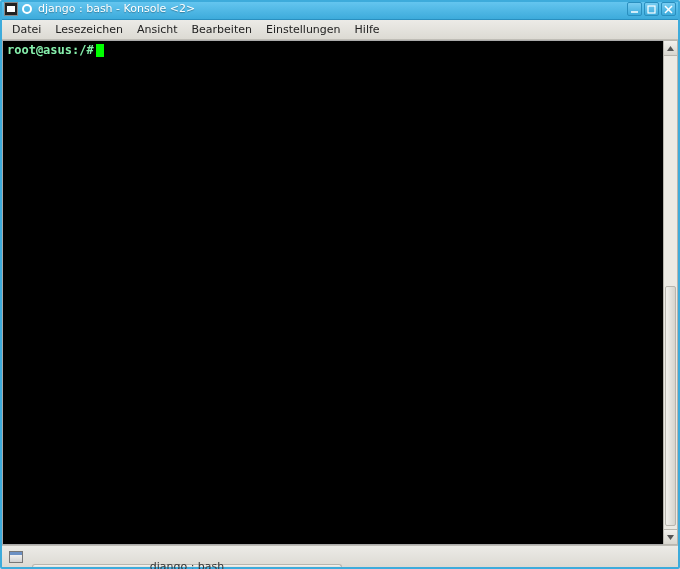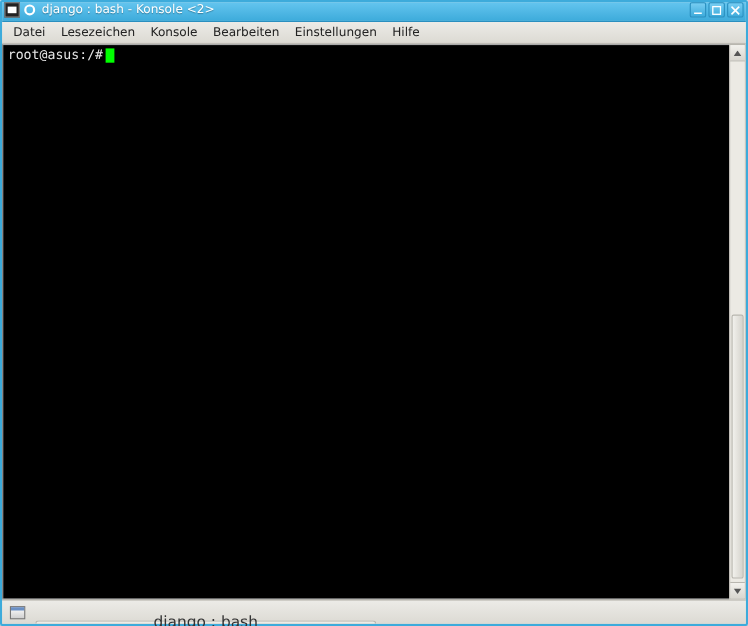--- a/index.html
+++ b/index.html
@@ -107,22 +107,22 @@
     overflow: hidden;
     border: 1px solid #aaa;
     border-right: none;
   }
   .prompt-line {
     display: flex;
     align-items: flex-start;
     line-height: 15px;
   }
   .prompt {
-    color: #e5e5e5;
-    font-weight: normal;
+    color: #86efac;
+    font-weight: bold;
   }
   .cursor {
     width: 8px;
     height: 13px;
     background: #00ff00;
     display: inline-block;
     margin-left: 2px;
     margin-top: 1px;
   }
   .vscroll {
@@ -187,21 +187,21 @@
   .tab {
     width: 310px;
     background: linear-gradient(to bottom, #f6f5f1, #e2e0d9);
     border: 1px solid #b8b6af;
     border-bottom: none;
     border-top-left-radius: 3px;
     border-top-right-radius: 3px;
     display: flex;
     align-items: center;
     justify-content: center;
-    font-size: 14px;
+    font-size: 11px;
     color: #333;
     margin-left: 4px;
     margin-top: 18px;
     cursor: pointer;
   }
 </style>
 </head>
 <body>
 
 <div class="window">
@@ -230,21 +230,21 @@
             <line x1="1" y1="1" x2="8" y2="8" stroke="#fff" stroke-width="1.5"></line>
             <line x1="8" y1="1" x2="1" y2="8" stroke="#fff" stroke-width="1.5"></line>
           </svg>
       </div>
     </div>
   </div>
 
   <div class="menubar">
     <div class="menu-item">Datei</div>
     <div class="menu-item">Lesezeichen</div>
-    <div class="menu-item">Konsole</div>
+    <div class="menu-item">Ansicht</div>
     <div class="menu-item">Bearbeiten</div>
     <div class="menu-item">Einstellungen</div>
     <div class="menu-item">Hilfe</div>
   </div>
 
   <div class="terminal-area">
     <div class="terminal">
       <div class="prompt-line">
         <span class="prompt">root@asus:/#</span>
         <span class="cursor"></span>

